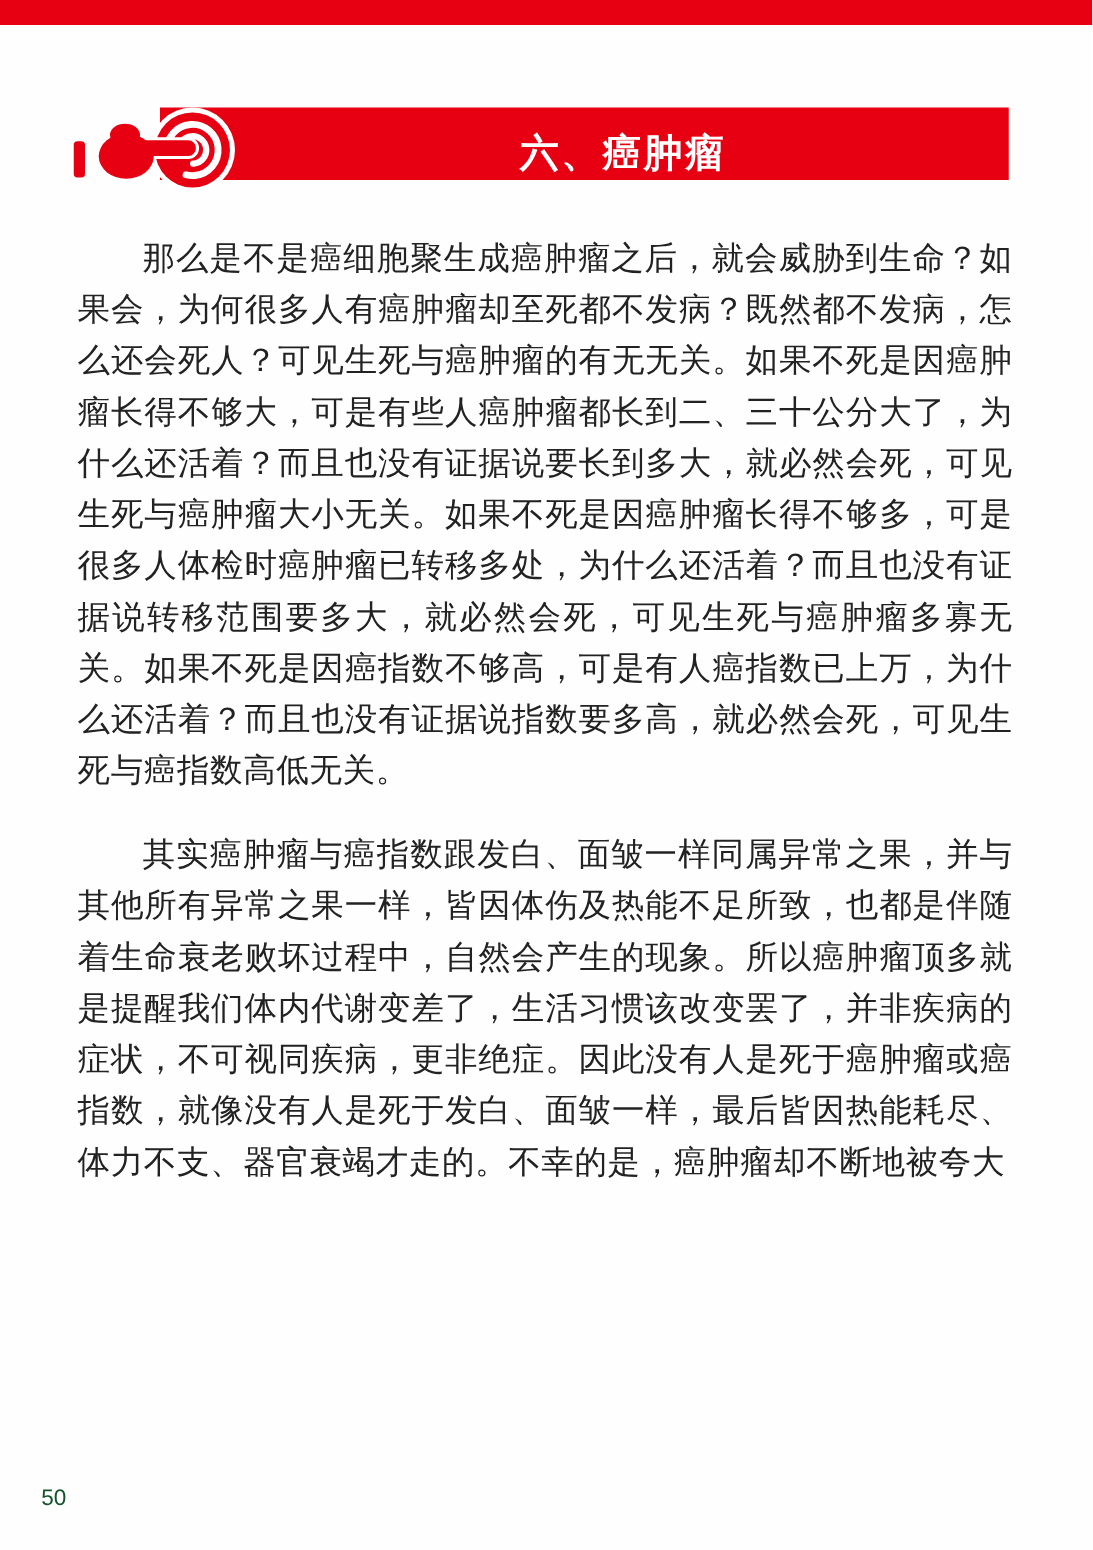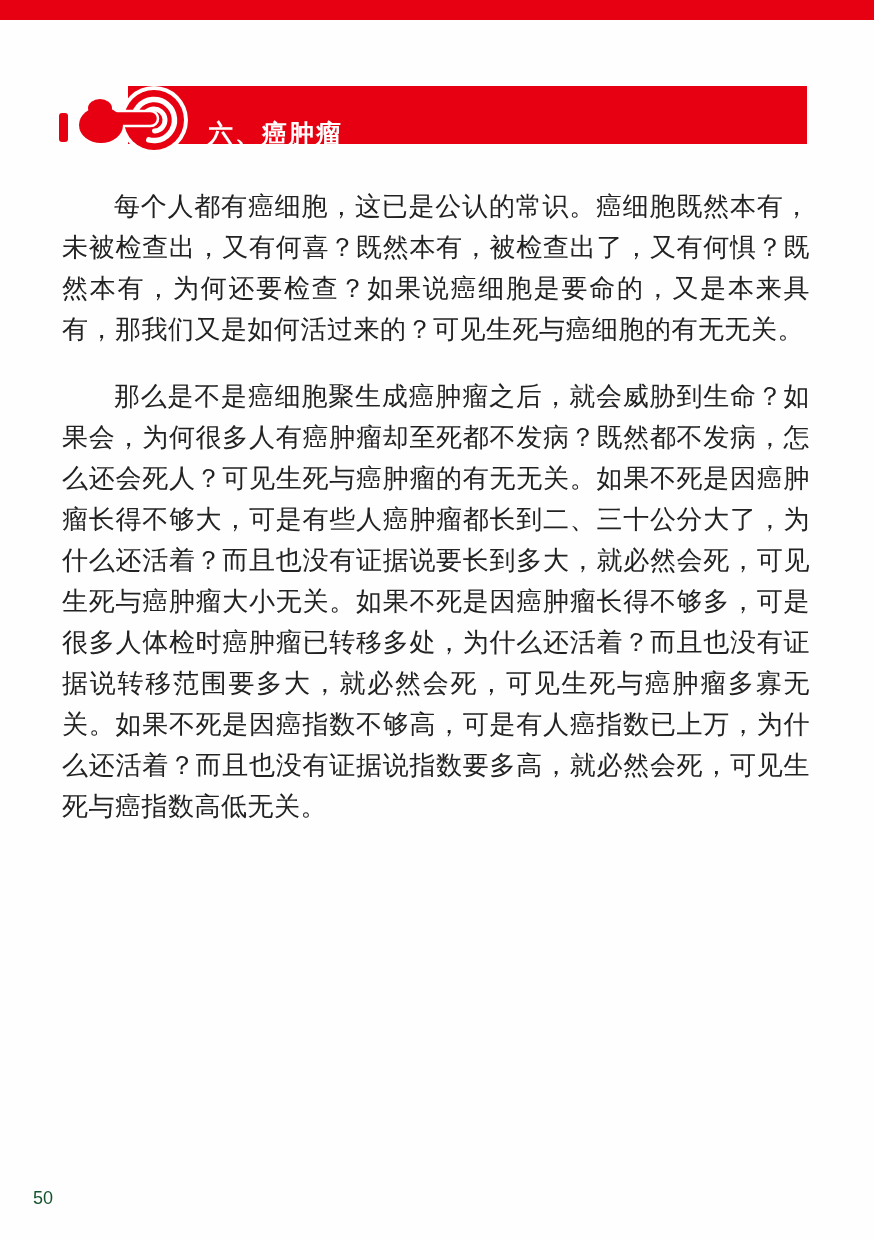--- a/index.html
+++ b/index.html
@@ -21,28 +21,29 @@
     width: 874px; height: 20px;
     background: var(--accent, #e60012);
   }
   .banner {
     position: absolute;
     left: 128px; top: 86px;
     width: 679px; height: 58px;
     background: var(--accent, #e60012);
   }
   .banner-title {
-    margin: 18px;
+    margin: 8px;
     padding-left: 62px;
     line-height: 58px;
-    font-size: 25px;
+    font-size: 31px;
     font-weight: bold;
     letter-spacing: 2px;
     color: var(--banner-text, #ffffff);
     font-family: "Liberation Sans", "DejaVu Sans", sans-serif;
+    text-align: center;
   }
   .hand-icon {
     position: absolute;
     left: 56px; top: 84px;
     width: 136px; height: 72px;
     color: var(--accent, #e60012);
   }
   .content {
     position: absolute;
     left: 62px; top: 186px;
@@ -89,19 +90,19 @@
 
       <ellipse cx="45" cy="41" rx="22" ry="18" fill="currentColor"></ellipse>
 
       <ellipse cx="44" cy="24" rx="12" ry="9" fill="currentColor"></ellipse>
 
       <rect x="3" y="29" width="9" height="29" rx="3" fill="currentColor"></rect>
     </svg>
   </header>
 
   <main class="content">
-    <p class="para">每个人都有癌细胞，这已是公认的常识。癌细胞既然本有，未被检查出，又有何喜？既然本有，被检查出了，又有何惧？既然本有，为何还要检查？如果说癌细胞是要命的，又是本来具有，那我们又是如何活过来的？可见生死与癌细胞的有无无关。</p>
     <p class="para">那么是不是癌细胞聚生成癌肿瘤之后，就会威胁到生命？如果会，为何很多人有癌肿瘤却至死都不发病？既然都不发病，怎么还会死人？可见生死与癌肿瘤的有无无关。如果不死是因癌肿瘤长得不够大，可是有些人癌肿瘤都长到二、三十公分大了，为什么还活着？而且也没有证据说要长到多大，就必然会死，可见生死与癌肿瘤大小无关。如果不死是因癌肿瘤长得不够多，可是很多人体检时癌肿瘤已转移多处，为什么还活着？而且也没有证据说转移范围要多大，就必然会死，可见生死与癌肿瘤多寡无关。如果不死是因癌指数不够高，可是有人癌指数已上万，为什么还活着？而且也没有证据说指数要多高，就必然会死，可见生死与癌指数高低无关。</p>
+    <p class="para">其实癌肿瘤与癌指数跟发白、面皱一样同属异常之果，并与其他所有异常之果一样，皆因体伤及热能不足所致，也都是伴随着生命衰老败坏过程中，自然会产生的现象。所以癌肿瘤顶多就是提醒我们体内代谢变差了，生活习惯该改变罢了，并非疾病的症状，不可视同疾病，更非绝症。因此没有人是死于癌肿瘤或癌指数，就像没有人是死于发白、面皱一样，最后皆因热能耗尽、体力不支、器官衰竭才走的。不幸的是，癌肿瘤却不断地被夸大</p>
   </main>
 
   <span class="page-number">50</span>
 
 </div>
 
 </body></html>

